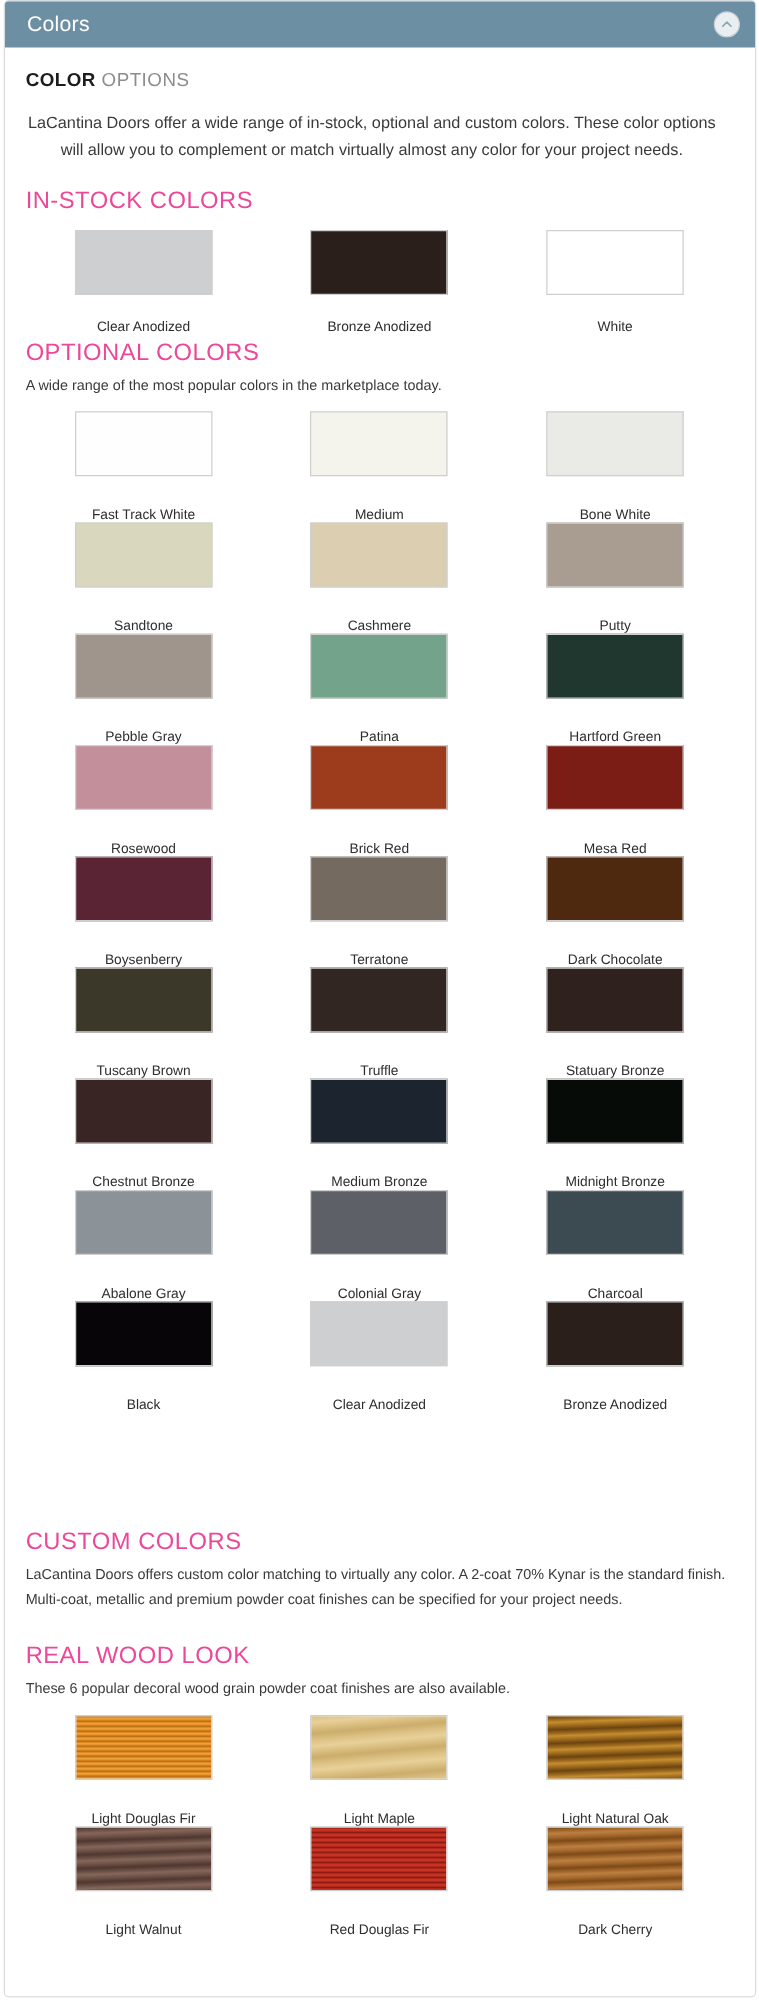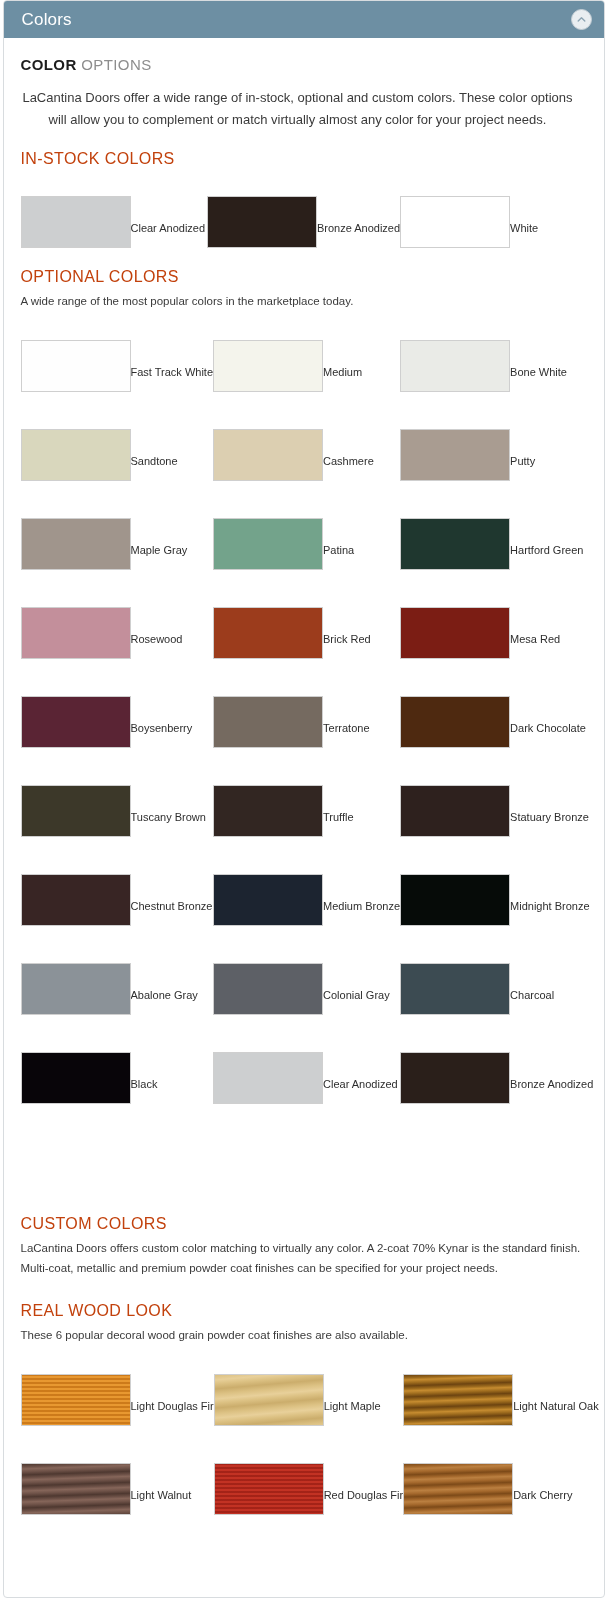--- a/index.html
+++ b/index.html
@@ -73,46 +73,47 @@
   .para {
     font-size: 13px;
     line-height: 1.72;
     color: #3a3a3a;
     margin: 0 12px 18px 0;
     max-width: 565px;
     text-align: center;
   }
 
   .section-head {
-    font-size: 16px;
+    font-size: 19px;
     letter-spacing: .4px;
-    color: #c2410c;
+    color: #ec4899;
     font-weight: 400;
     margin: 0 0 6px 0;
   }
   .sub-para {
     font-size: 11.5px;
     line-height: 1.7;
     color: #3a3a3a;
     margin: 6px 0 0 0;
   }
 
   
   .grid {
     display: grid;
     grid-template-columns: repeat(3, 1fr);
     column-gap: 0;
     row-gap: 0;
     margin-top: 10px;
   }
   .cell {
     display: flex;
+    flex-direction: column;
     align-items: center;
     height: 89px;
-    justify-content: flex-start;
+    justify-content: space-between;
   }
   .cell.empty { visibility: hidden; }
 
   .swatch {
     width: 110px;
     height: 52px;
     border: 1px solid #cfcfcf;
     box-sizing: border-box;
     position: relative;
     overflow: hidden;
@@ -195,21 +196,21 @@
           <div class="cell">
             <div class="swatch" style="background: rgb(220, 207, 177);"></div>
             <div class="swatch-label">Cashmere</div>
           </div>
           <div class="cell">
             <div class="swatch" style="background: rgb(169, 156, 145);"></div>
             <div class="swatch-label">Putty</div>
           </div>
           <div class="cell">
             <div class="swatch" style="background: rgb(160, 149, 140);"></div>
-            <div class="swatch-label">Maple Gray</div>
+            <div class="swatch-label">Pebble Gray</div>
           </div>
           <div class="cell">
             <div class="swatch" style="background: rgb(115, 163, 139);"></div>
             <div class="swatch-label">Patina</div>
           </div>
           <div class="cell">
             <div class="swatch" style="background: rgb(31, 55, 47);"></div>
             <div class="swatch-label">Hartford Green</div>
           </div>
           <div class="cell">

